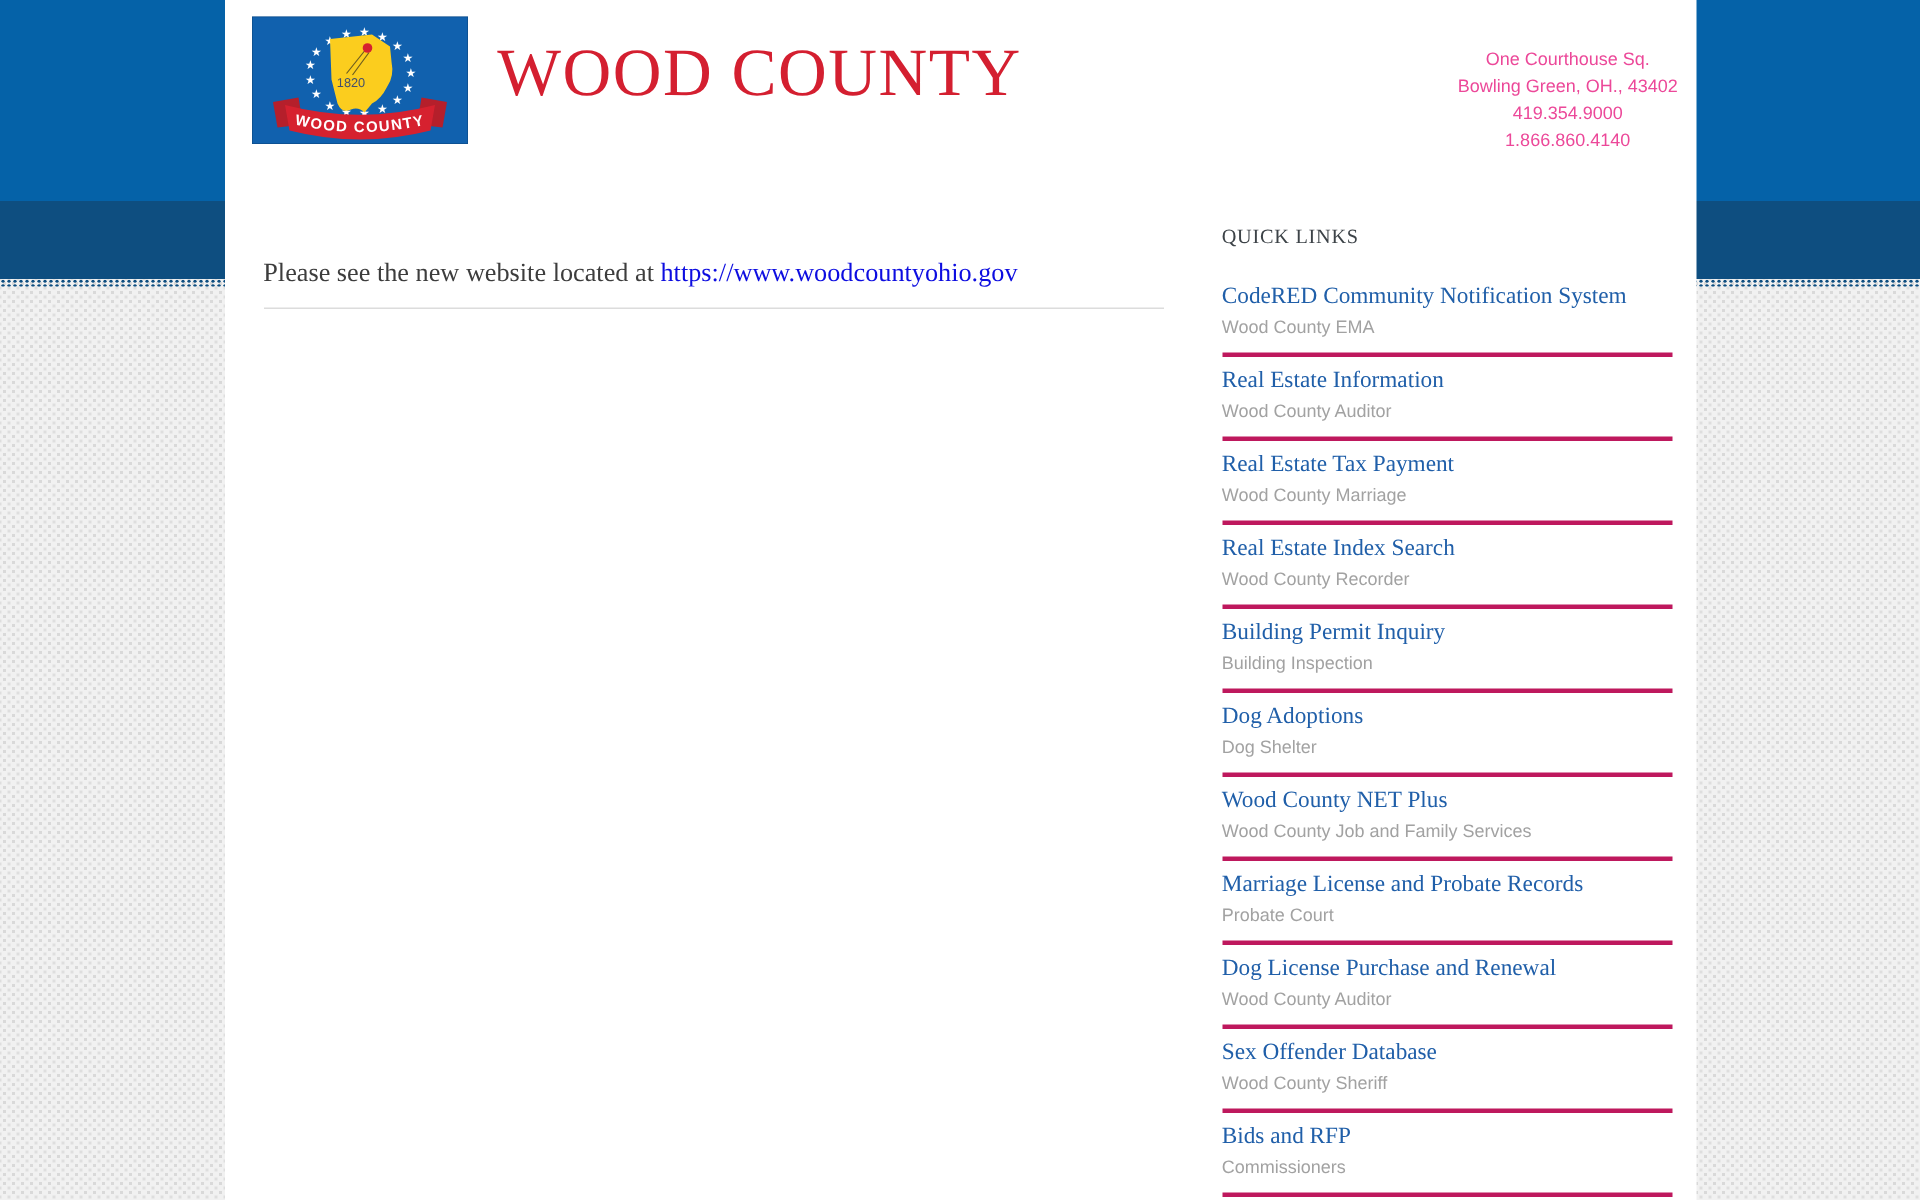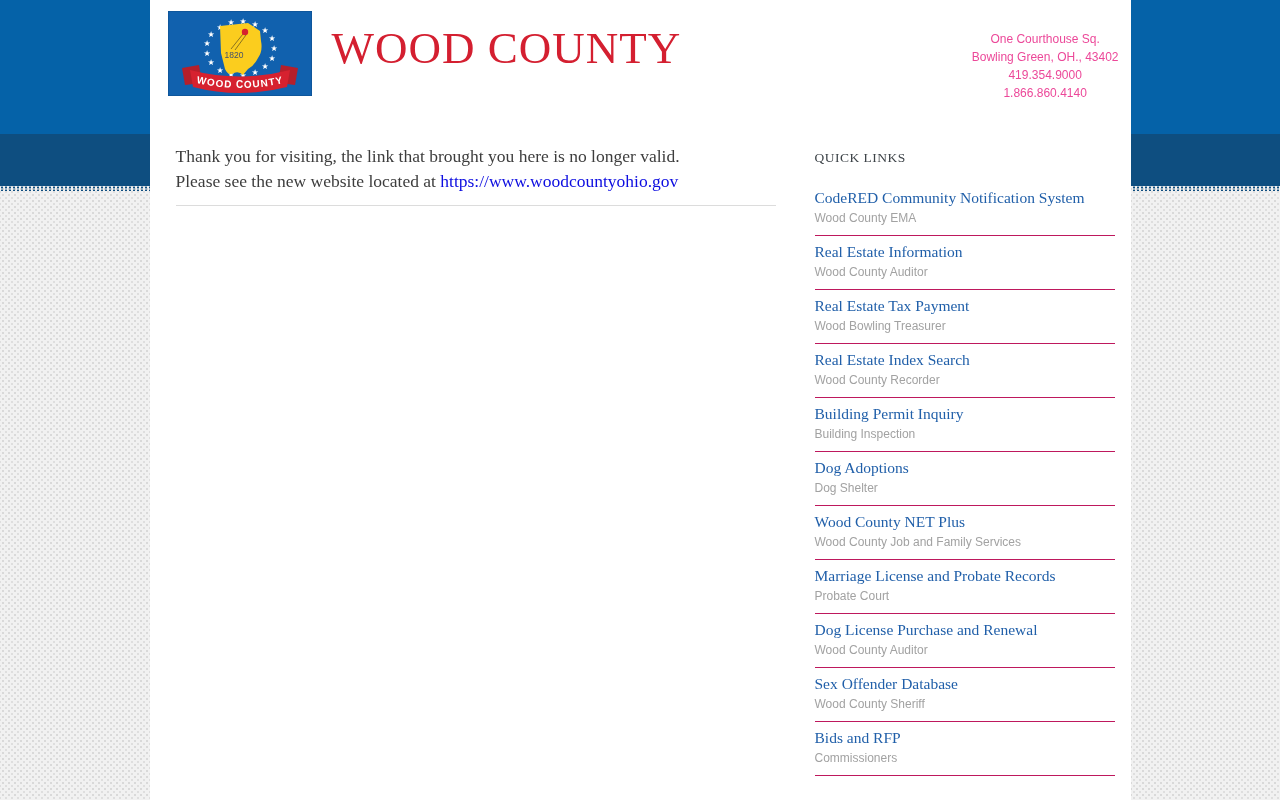--- a/index.html
+++ b/index.html
@@ -55,21 +55,21 @@
   .notice a { color: #0d0de0; font-weight: normal; text-decoration: none; }
   .notice-rule {
     border: none; border-top: 1px solid #dcdcdc;
     margin: 11px 0 0 0; width: 600px;
   }
   .side-col { margin-left: auto; width: 300px; padding-top: 16px; }
   .ql-heading {
     margin: 0 0 16px 0; font-family: "Liberation Serif", serif;
     font-weight: 400; font-size: 13.5px; letter-spacing: 0.5px; color: #3d4348;
   }
-  .ql-item { padding: 6px 0 9px 0; border-bottom: 1px solid #be185d; }
+  .ql-item { padding: 6px 0 9px 0; border-bottom: 3px solid #be185d; }
   .ql-item a {
     font-family: "Liberation Serif", serif; font-size: 15.5px;
     line-height: 20px; color: #205fa9; text-decoration: none; display: inline-block;
   }
   .ql-item .sub {
     margin-top: 3px; font-size: 12px; line-height: 15px; color: #a2a2a2;
   }
 </style>
 </head>
 <body>
@@ -127,40 +127,40 @@
       <div>Bowling Green, OH., 43402</div>
       <div>419.354.9000</div>
       <div>1.866.860.4140</div>
     </div>
   </div>
 
   <div class="content">
 
     <div class="main-col">
       <p class="notice">
-        <span>Thank you for visiting, the link that brought you here is no longer valid.</span><br>
+        <br>
         <span>Please see the new website located at </span><a href="#">https://www.woodcountyohio.gov</a>
       </p>
       <hr class="notice-rule">
     </div>
 
     <div class="side-col">
       <h2 class="ql-heading">QUICK LINKS</h2>
 
       <div class="ql-item">
         <a href="#">CodeRED Community Notification System</a>
         <div class="sub">Wood County EMA</div>
       </div>
       <div class="ql-item">
         <a href="#">Real Estate Information</a>
         <div class="sub">Wood County Auditor</div>
       </div>
       <div class="ql-item">
         <a href="#">Real Estate Tax Payment</a>
-        <div class="sub">Wood Bowling Treasurer</div>
+        <div class="sub">Wood County Marriage</div>
       </div>
       <div class="ql-item">
         <a href="#">Real Estate Index Search</a>
         <div class="sub">Wood County Recorder</div>
       </div>
       <div class="ql-item">
         <a href="#">Building Permit Inquiry</a>
         <div class="sub">Building Inspection</div>
       </div>
       <div class="ql-item">

